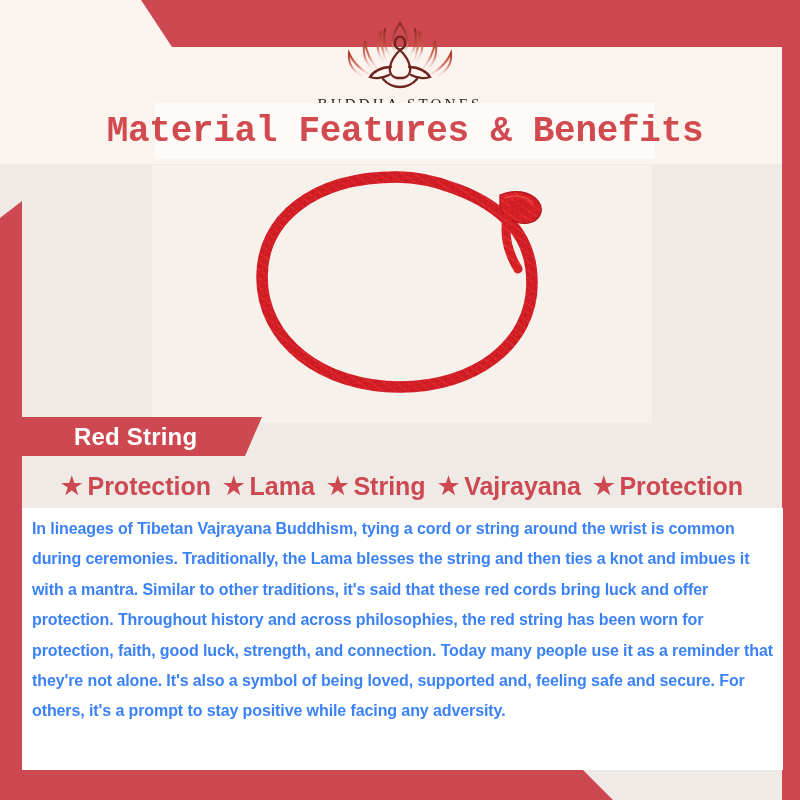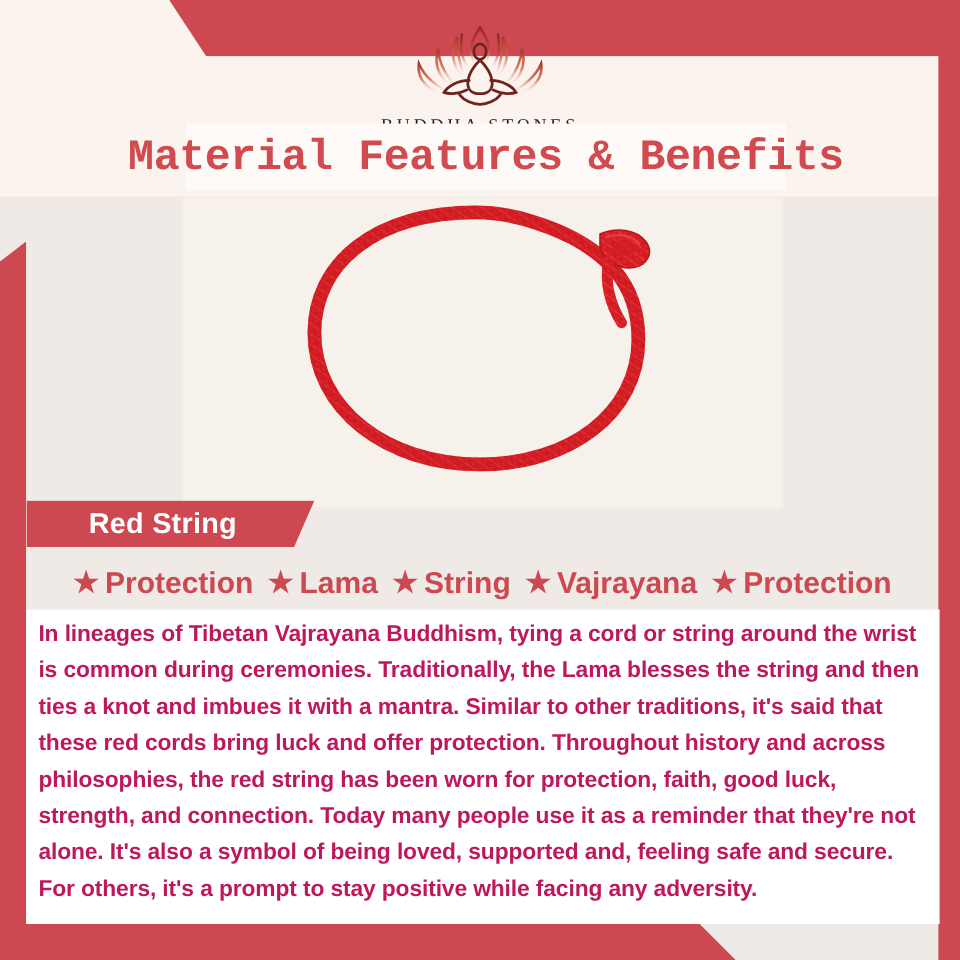--- a/index.html
+++ b/index.html
@@ -155,23 +155,23 @@
 
   
   .body-card {
     position: absolute;
     left: 22px; top: 508px;
     width: 761px; height: 262px;
     background: #ffffff;
     padding: 6px 0 0 4px;
   }
   .body-text {
-    font-size: 19px;
+    font-size: 16px;
     line-height: 30.4px;
-    color: #be185d;
+    color: #3b82f6;
     font-weight: bold;
     letter-spacing: -0.1px;
     padding: 0 10px 0 6px;
     font-family: "Liberation Sans", sans-serif;
   }
 </style>
 </head>
 <body>
 
 <div id="page">

